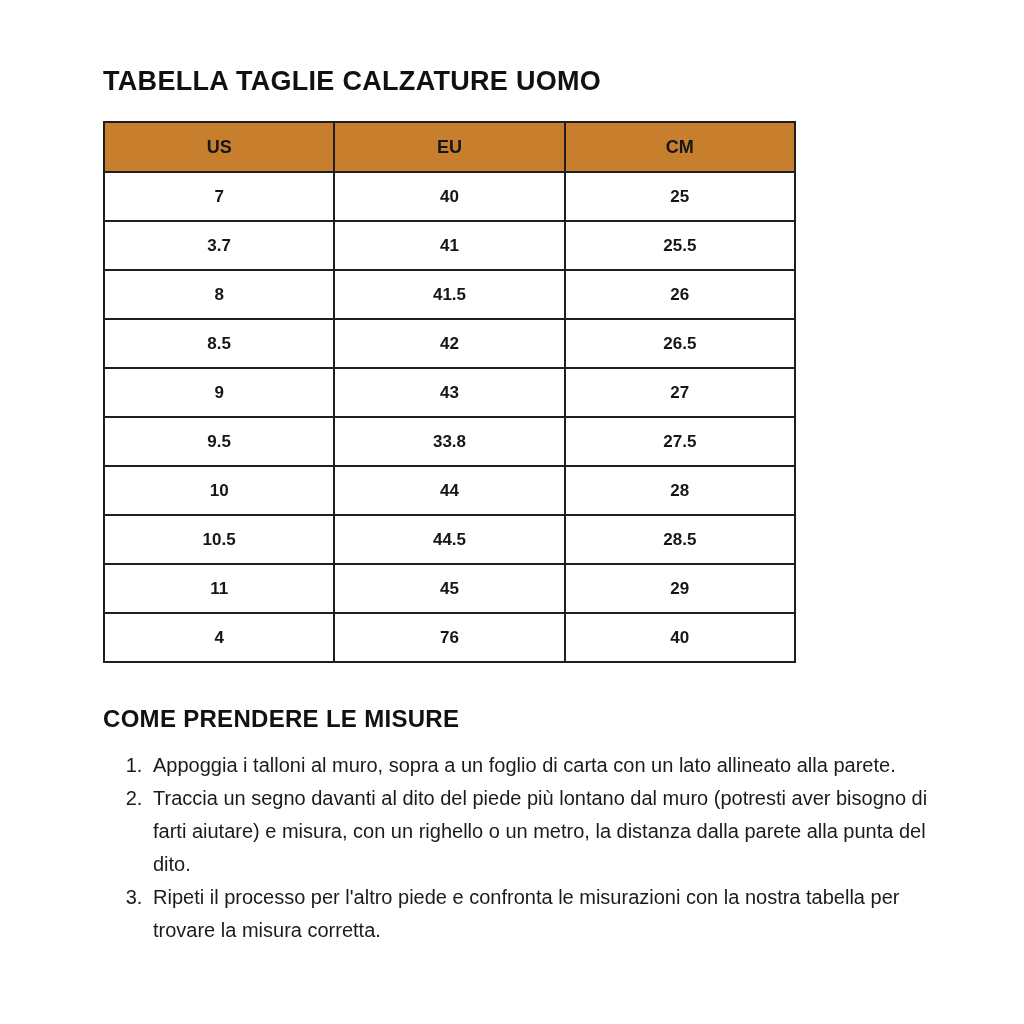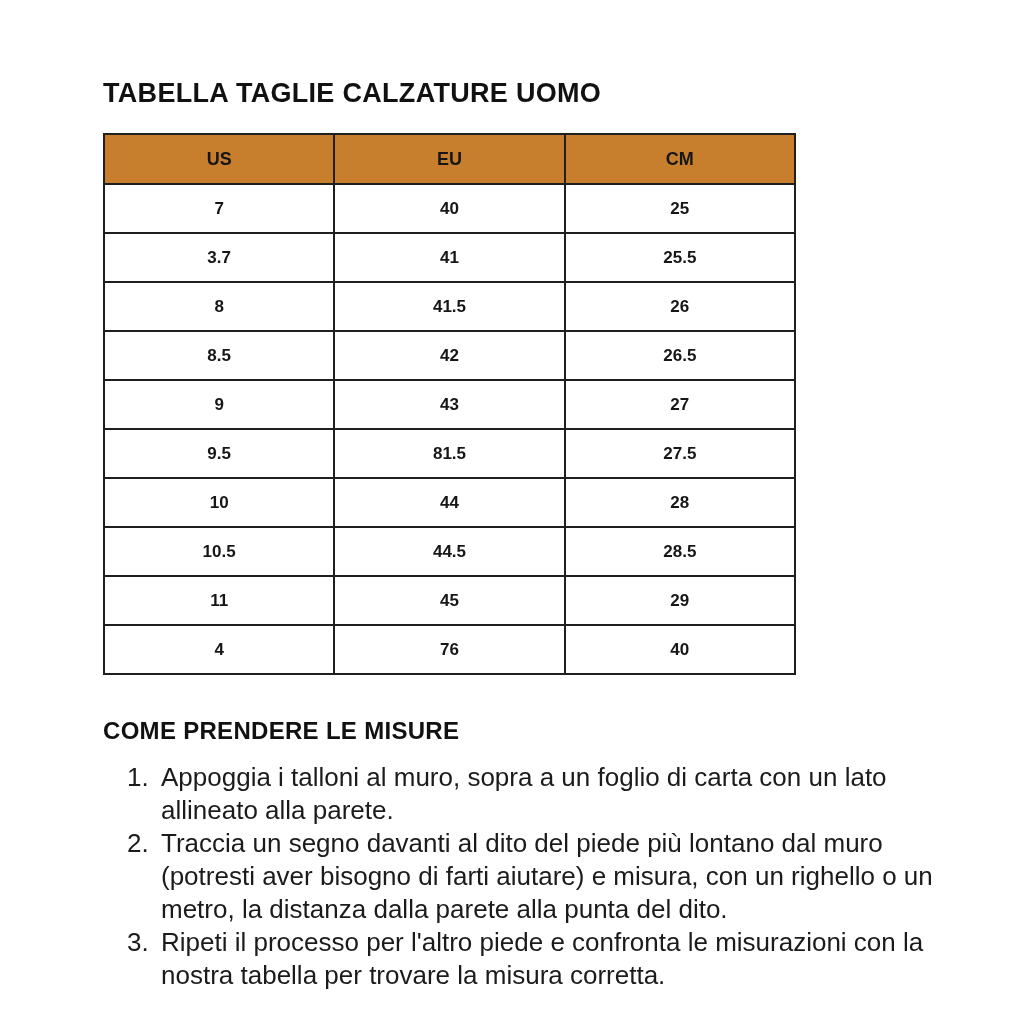--- a/index.html
+++ b/index.html
@@ -13,21 +13,21 @@
     font-family: "Liberation Sans", sans-serif;
     color: #1b1b1b;
     box-sizing: border-box;
   }
   .page {
     padding: 66px 103px 0 103px;
   }
   .table-title {
     font-size: 27px;
     font-weight: bold;
-    margin: 12px 0 24px 0;
+    margin: 0 0 24px 0;
     letter-spacing: 0.3px;
     color: #111111;
   }
   table.size-table {
     border-collapse: collapse;
     width: 693px;
     table-layout: fixed;
   }
   table.size-table th,
   table.size-table td {
@@ -46,23 +46,23 @@
     font-size: 17px;
   }
   .section-title {
     font-size: 24px;
     font-weight: bold;
     margin: 42px 0 16px 0;
     letter-spacing: 0.3px;
     color: #111111;
   }
   ol.instructions {
-    margin: 8px;
+    margin: 0;
     padding-left: 45px;
-    font-size: 26px;
+    font-size: 20px;
     line-height: 33px;
     width: 780px;
     color: #1b1b1b;
   }
   ol.instructions li {
     padding-left: 5px;
   }
 </style>
 </head>
 <body>
@@ -100,21 +100,21 @@
           <td>42</td>
           <td>26.5</td>
         </tr>
         <tr>
           <td>9</td>
           <td>43</td>
           <td>27</td>
         </tr>
         <tr>
           <td>9.5</td>
-          <td>81.5</td>
+          <td>33.8</td>
           <td>27.5</td>
         </tr>
         <tr>
           <td>10</td>
           <td>44</td>
           <td>28</td>
         </tr>
         <tr>
           <td>10.5</td>
           <td>44.5</td>

